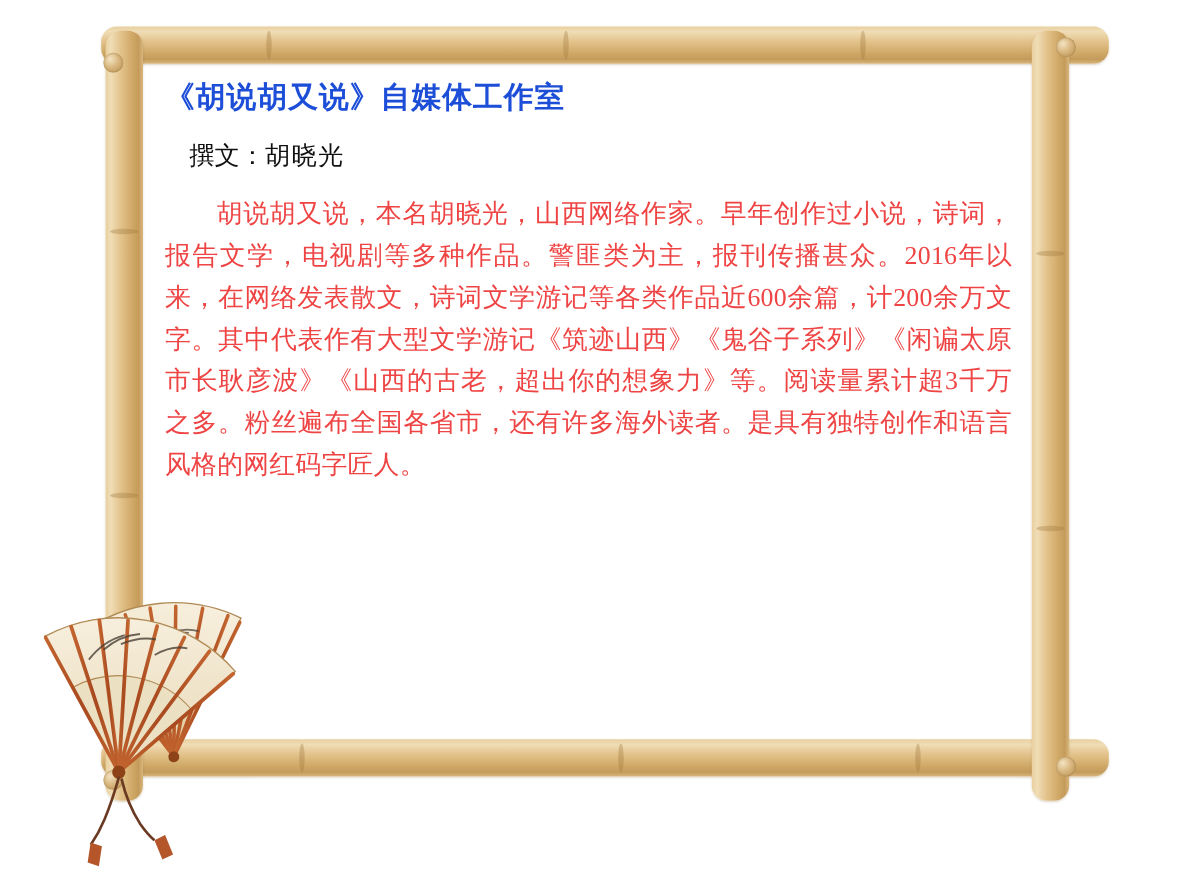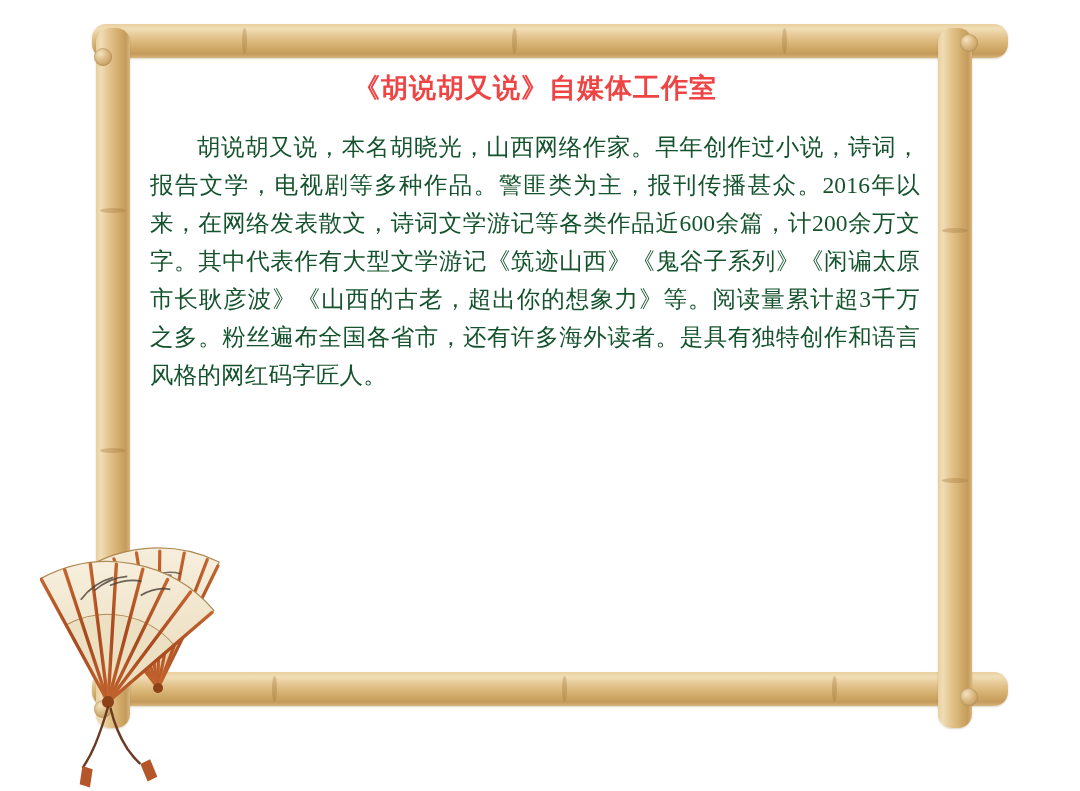--- a/index.html
+++ b/index.html
@@ -68,40 +68,39 @@
   #knob-br { left: 960px; top: 688px; }
 
   
   #content {
     position: absolute;
     left: 150px;
     top: 70px;
     width: 770px;
   }
   #doc-title {
-    text-align: center;
     font-size: 27px;
     font-weight: bold;
-    color: #ef4444;
+    color: #1d4ed8;
     letter-spacing: 1px;
     margin: 0 0 22px 0;
     font-family: "Liberation Serif", "DejaVu Serif", serif;
   }
   .credit {
     font-size: 23px;
     color: #111;
     margin: 0 0 19px 0;
     line-height: 1.25;
     padding-left: 22px;
   }
   .credit .label { letter-spacing: 0; }
   .credit .value { letter-spacing: 1px; }
   #bio {
     font-size: 23.5px;
-    color: #14532d;
+    color: #ef4444;
     line-height: 1.62;
     text-align: justify;
     text-justify: inter-ideograph;
     margin: 14px 0 0 0;
     text-indent: 2em;
     letter-spacing: 0.2px;
   }
 
   
   #fans {
@@ -136,20 +135,23 @@
     <div class="node v" style="top:450px"></div>
   </div>
   <div id="knob-tl" class="knob"></div>
   <div id="knob-tr" class="knob"></div>
   <div id="knob-bl" class="knob"></div>
   <div id="knob-br" class="knob"></div>
 
   <div id="content">
     <h1 id="doc-title">《胡说胡又说》自媒体工作室</h1>
 
+    <p class="credit">
+      <span class="label">撰文：</span><span class="value">胡晓光</span>
+    </p>
 
     <p id="bio">胡说胡又说，本名胡晓光，山西网络作家。早年创作过小说，诗词，报告文学，电视剧等多种作品。警匪类为主，报刊传播甚众。2016年以来，在网络发表散文，诗词文学游记等各类作品近600余篇，计200余万文字。其中代表作有大型文学游记《筑迹山西》《鬼谷子系列》《闲谝太原市长耿彦波》《山西的古老，超出你的想象力》等。阅读量累计超3千万之多。粉丝遍布全国各省市，还有许多海外读者。是具有独特创作和语言风格的网红码字匠人。</p>
   </div>
 
   <div id="fans">
     <svg width="330" height="250" viewBox="0 0 330 250">
       <defs>
         <linearGradient id="paper" x1="0" y1="0" x2="0" y2="1">
           <stop offset="0%" stop-color="#f7efdd"></stop>
           <stop offset="100%" stop-color="#e8d8b6"></stop>

